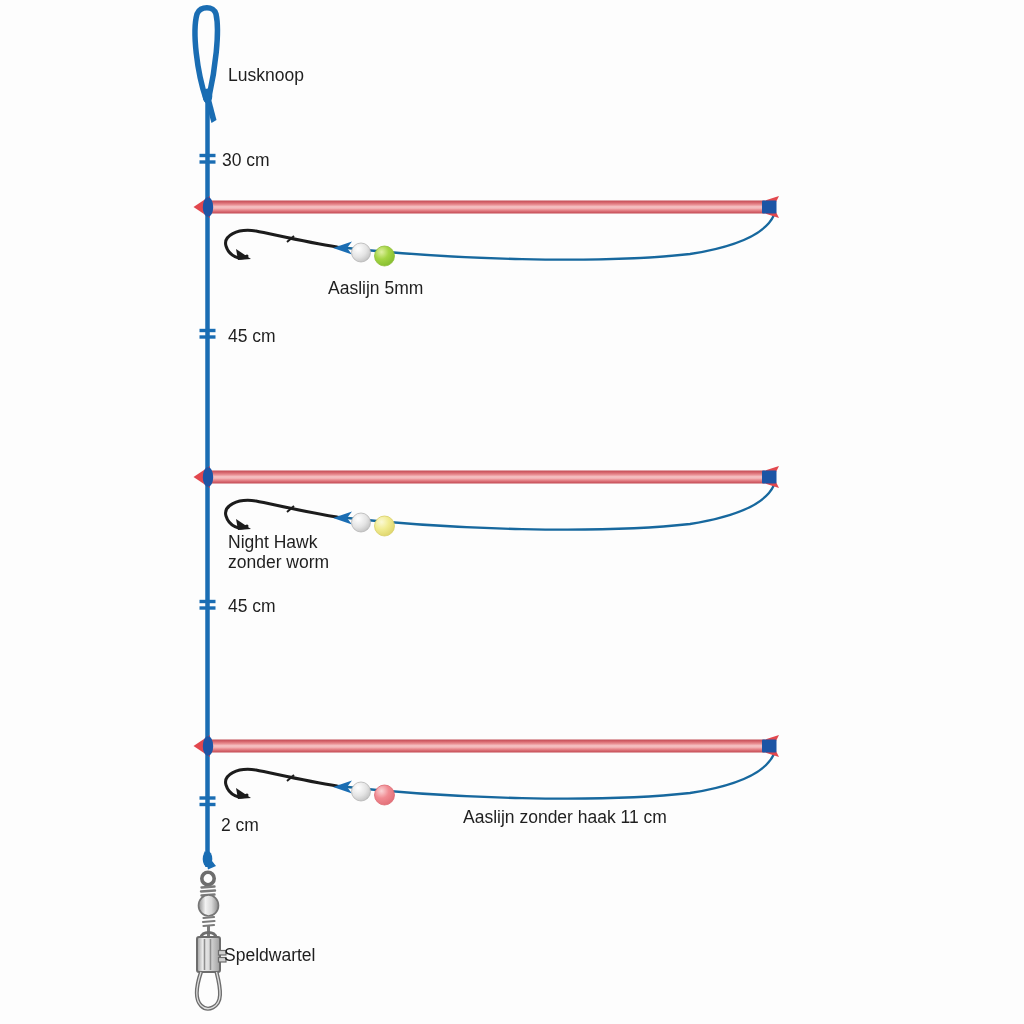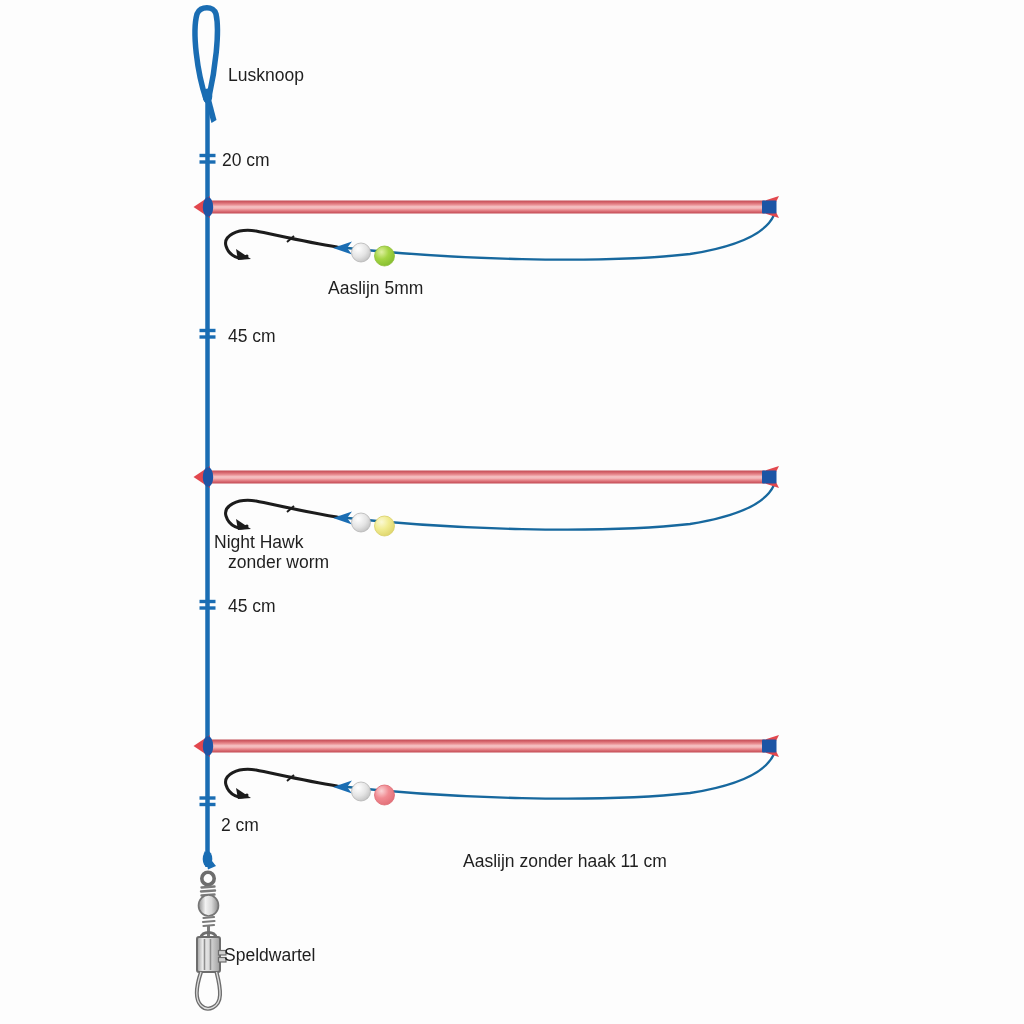--- a/index.html
+++ b/index.html
@@ -164,23 +164,23 @@
     <line x1="204.5" y1="939" x2="204.5" y2="970" stroke="#8f8f8f" stroke-width="1.6"></line>
     <line x1="210.5" y1="939" x2="210.5" y2="970" stroke="#8f8f8f" stroke-width="1.6"></line>
     <rect x="218.5" y="950.5" width="7.5" height="4.5" fill="#cfcfcf" stroke="#6d6d6d" stroke-width="1.2"></rect>
     <rect x="218.5" y="957.5" width="7.5" height="4.5" fill="#cfcfcf" stroke="#6d6d6d" stroke-width="1.2"></rect>
     <path d="M201,972 C196,987 194.5,999 201,1005.5 C208,1012.5 219.5,1007 220,995 C220.3,986 218,978 216.5,972" fill="none" stroke="#6d6d6d" stroke-width="4"></path>
     <path d="M201,972 C196,987 194.5,999 201,1005.5 C208,1012.5 219.5,1007 220,995 C220.3,986 218,978 216.5,972" fill="none" stroke="#dedede" stroke-width="1.3"></path>
   </g>
 </svg>
 
 <div class="lbl" style="left:228px;top:66px">Lusknoop</div>
-<div class="lbl" style="left:222px;top:151px">20 cm</div>
+<div class="lbl" style="left:222px;top:151px">30 cm</div>
 <div class="lbl" style="left:328px;top:279px">Aaslijn 5mm</div>
 <div class="lbl" style="left:228px;top:327px">45 cm</div>
-<div class="lbl" style="left:214px;top:533px">Night Hawk</div>
+<div class="lbl" style="left:228px;top:533px">Night Hawk</div>
 <div class="lbl" style="left:228px;top:553px">zonder worm</div>
 <div class="lbl" style="left:228px;top:597px">45 cm</div>
 <div class="lbl" style="left:221px;top:816px">2 cm</div>
-<div class="lbl" style="left:463px;top:852px">Aaslijn zonder haak 11 cm</div>
+<div class="lbl" style="left:463px;top:808px">Aaslijn zonder haak 11 cm</div>
 <div class="lbl" style="left:224px;top:946px">Speldwartel</div>
 
 </div>
 
 </body></html>

